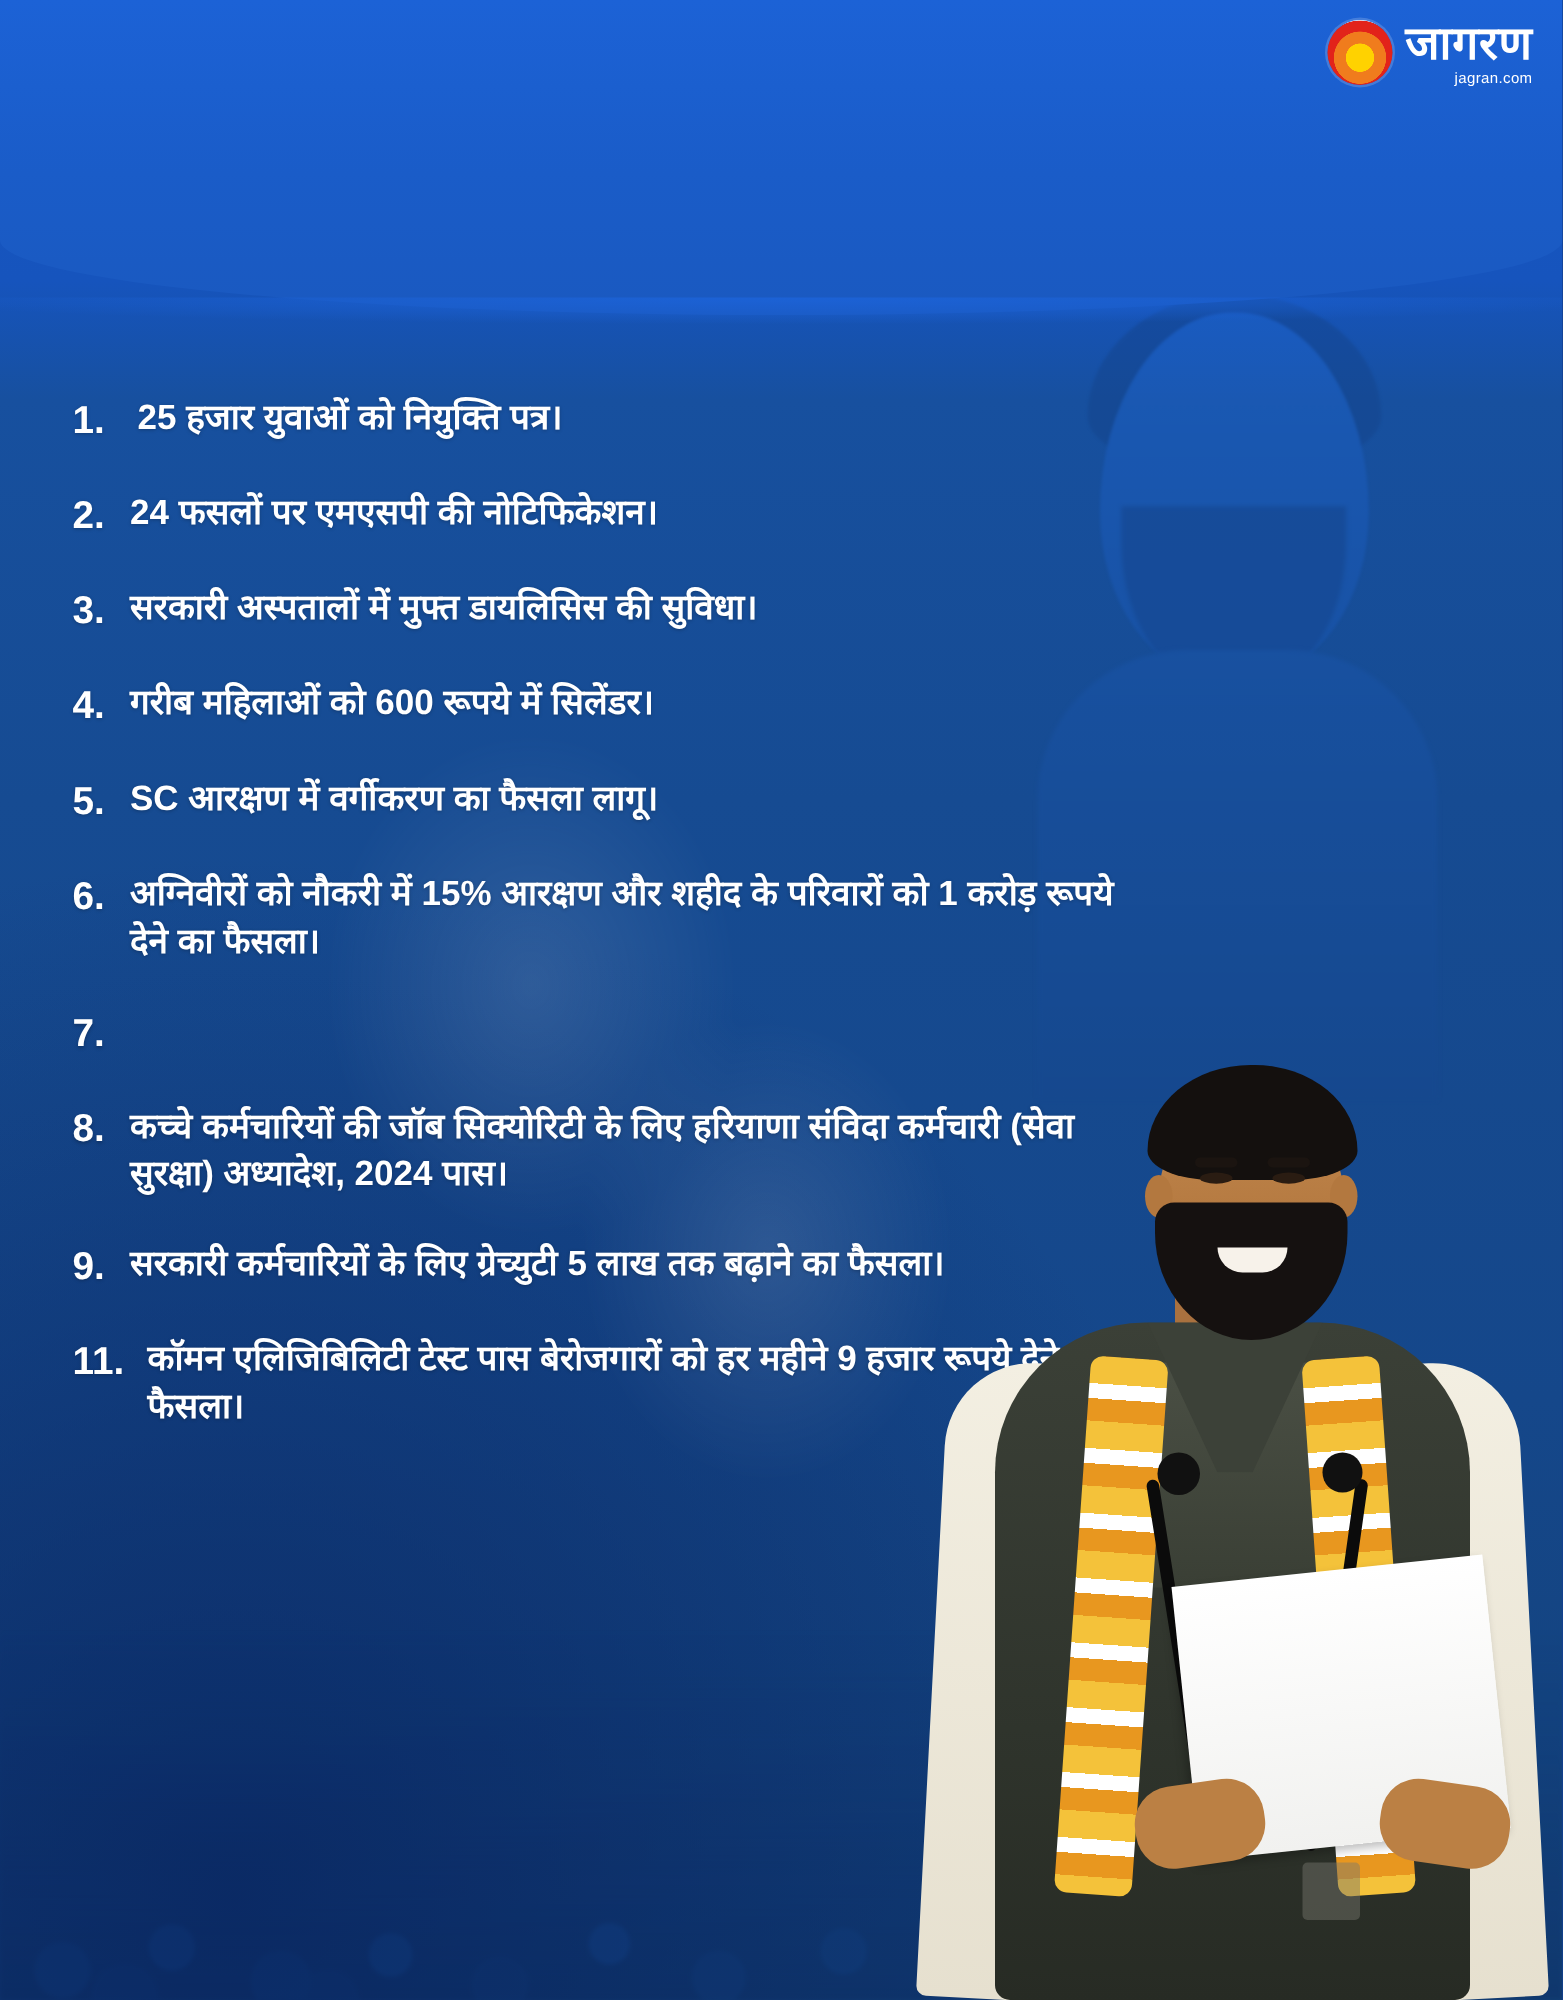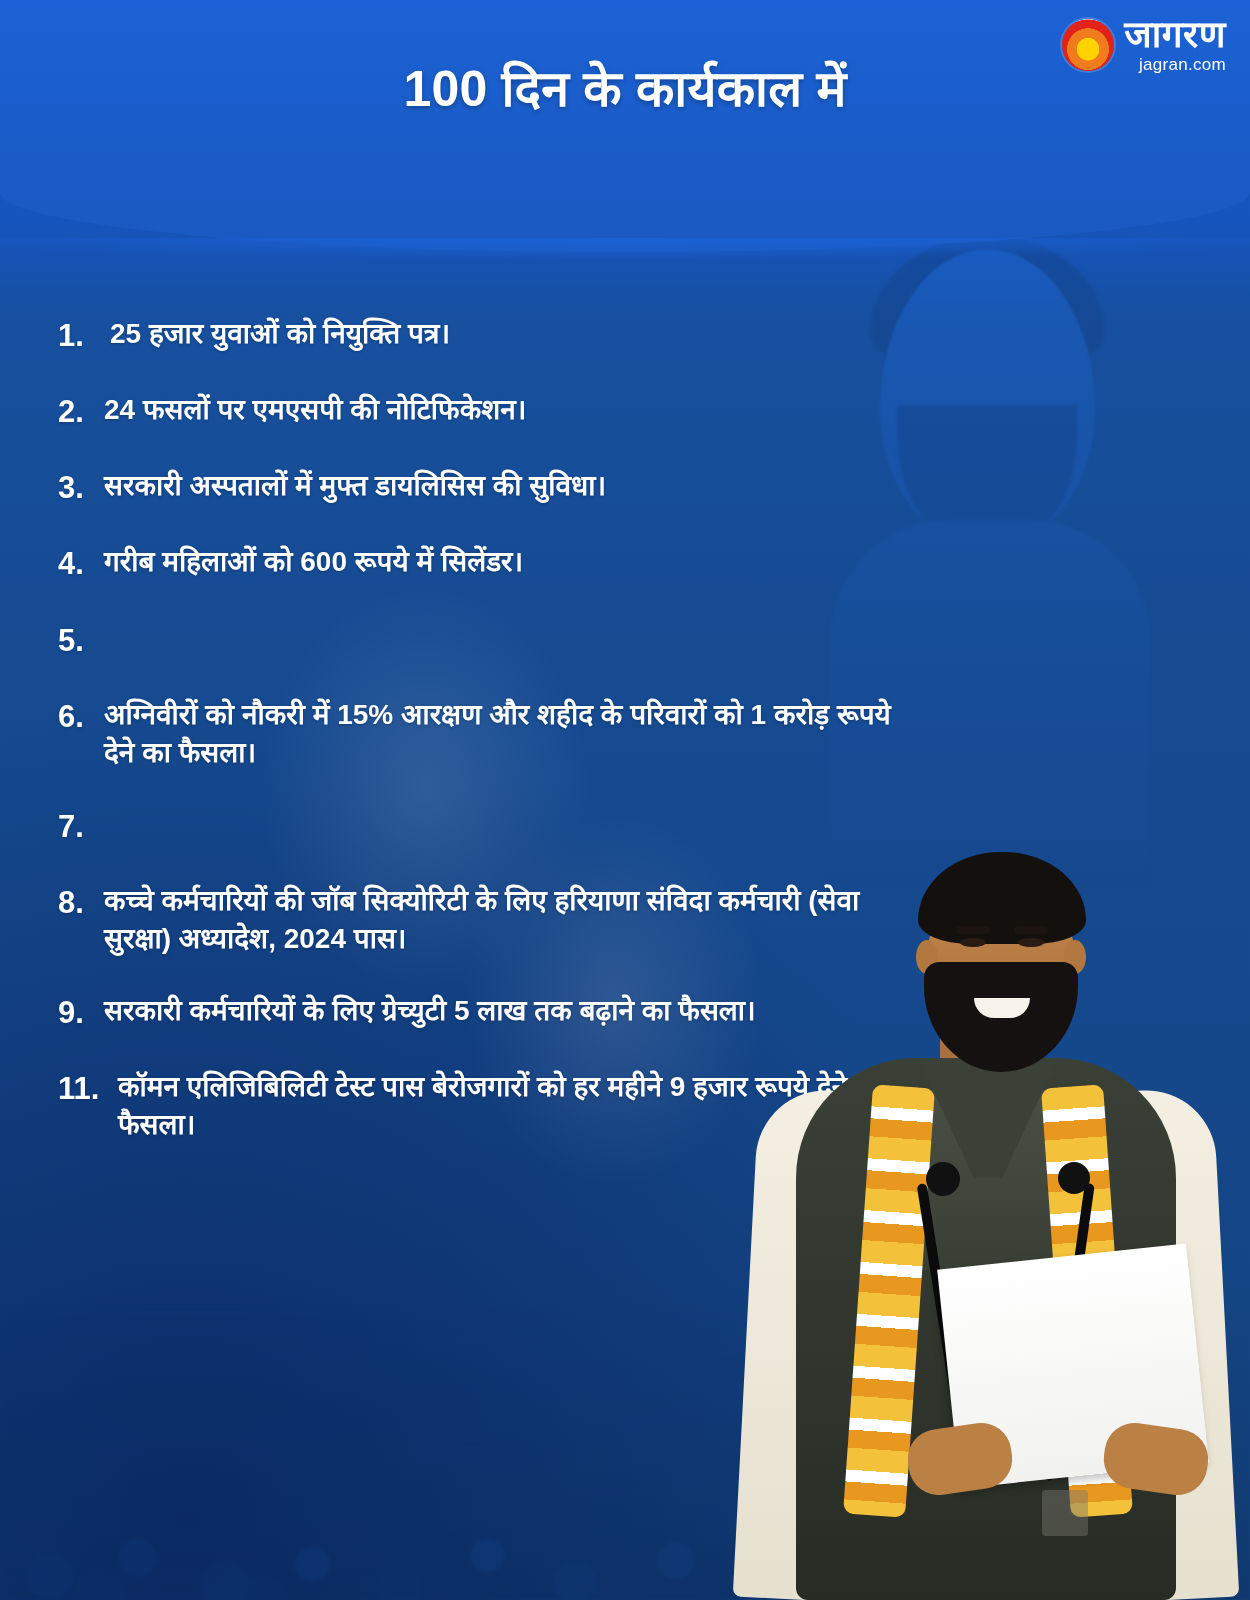--- a/index.html
+++ b/index.html
@@ -46,21 +46,21 @@
     display:flex; align-items:center; gap:10px; z-index:8;
   }
   .logo-mark {
     width:52px; height:52px; border-radius:50%;
     background:
       radial-gradient(circle at 50% 58%, #ffd200 0%, #ffd200 28%, #f07c1d 29%, #f07c1d 52%, #e2231a 53%, #e2231a 74%, #ffffff 75%, #ffffff 100%);
     box-shadow:0 0 0 2px rgba(255,255,255,0.18);
   }
   .logo-text { color:#ffffff; line-height:1; }
   .logo-word { font-size:37px; font-weight:bold; letter-spacing:0.5px; }
-  .logo-dom { font-size:17px; text-align:right; margin-top:3px; letter-spacing:0.3px; }
+  .logo-dom { font-size:12px; text-align:right; margin-top:3px; letter-spacing:0.3px; }
 
   
   .ghost-head {
     position:absolute; z-index:1;
     top:230px; right:95px; width:330px; height:640px;
     opacity:0.5;
   }
   .ghost-head .gh-face{
     position:absolute; left:55px; top:20px; width:215px; height:290px;
     border-radius:50% 50% 44% 44% / 56% 56% 46% 46%;
@@ -238,21 +238,20 @@
 
   <div class="logo">
     <div class="logo-mark"></div>
     <div class="logo-text">
       <div class="logo-word">जागरण</div>
       <div class="logo-dom">jagran.com</div>
     </div>
   </div>
 
   <h1 class="title">
-    <span class="l1">100 दिन के कार्यकाल में</span>
   </h1>
 
   <div class="list">
     <div class="item n1">
       <span class="num">1.</span>
       <span class="txt">25 हजार युवाओं को नियुक्ति पत्र।</span>
     </div>
     <div class="item">
       <span class="num">2.</span>
       <span class="txt">24 फसलों पर एमएसपी की नोटिफिकेशन।</span>
@@ -260,20 +259,21 @@
     <div class="item">
       <span class="num">3.</span>
       <span class="txt">सरकारी अस्पतालों में मुफ्त डायलिसिस की सुविधा।</span>
     </div>
     <div class="item">
       <span class="num">4.</span>
       <span class="txt">गरीब महिलाओं को 600 रूपये में सिलेंडर।</span>
     </div>
     <div class="item">
       <span class="num">5.</span>
+      <span class="txt">SC आरक्षण में वर्गीकरण का फैसला लागू।</span>
     </div>
     <div class="item">
       <span class="num">6.</span>
       <span class="txt">अग्निवीरों को नौकरी में 15% आरक्षण और शहीद के परिवारों को 1 करोड़ रूपये देने का फैसला।</span>
     </div>
     <div class="item">
       <span class="num">7.</span>
     </div>
     <div class="item">
       <span class="num">8.</span>

